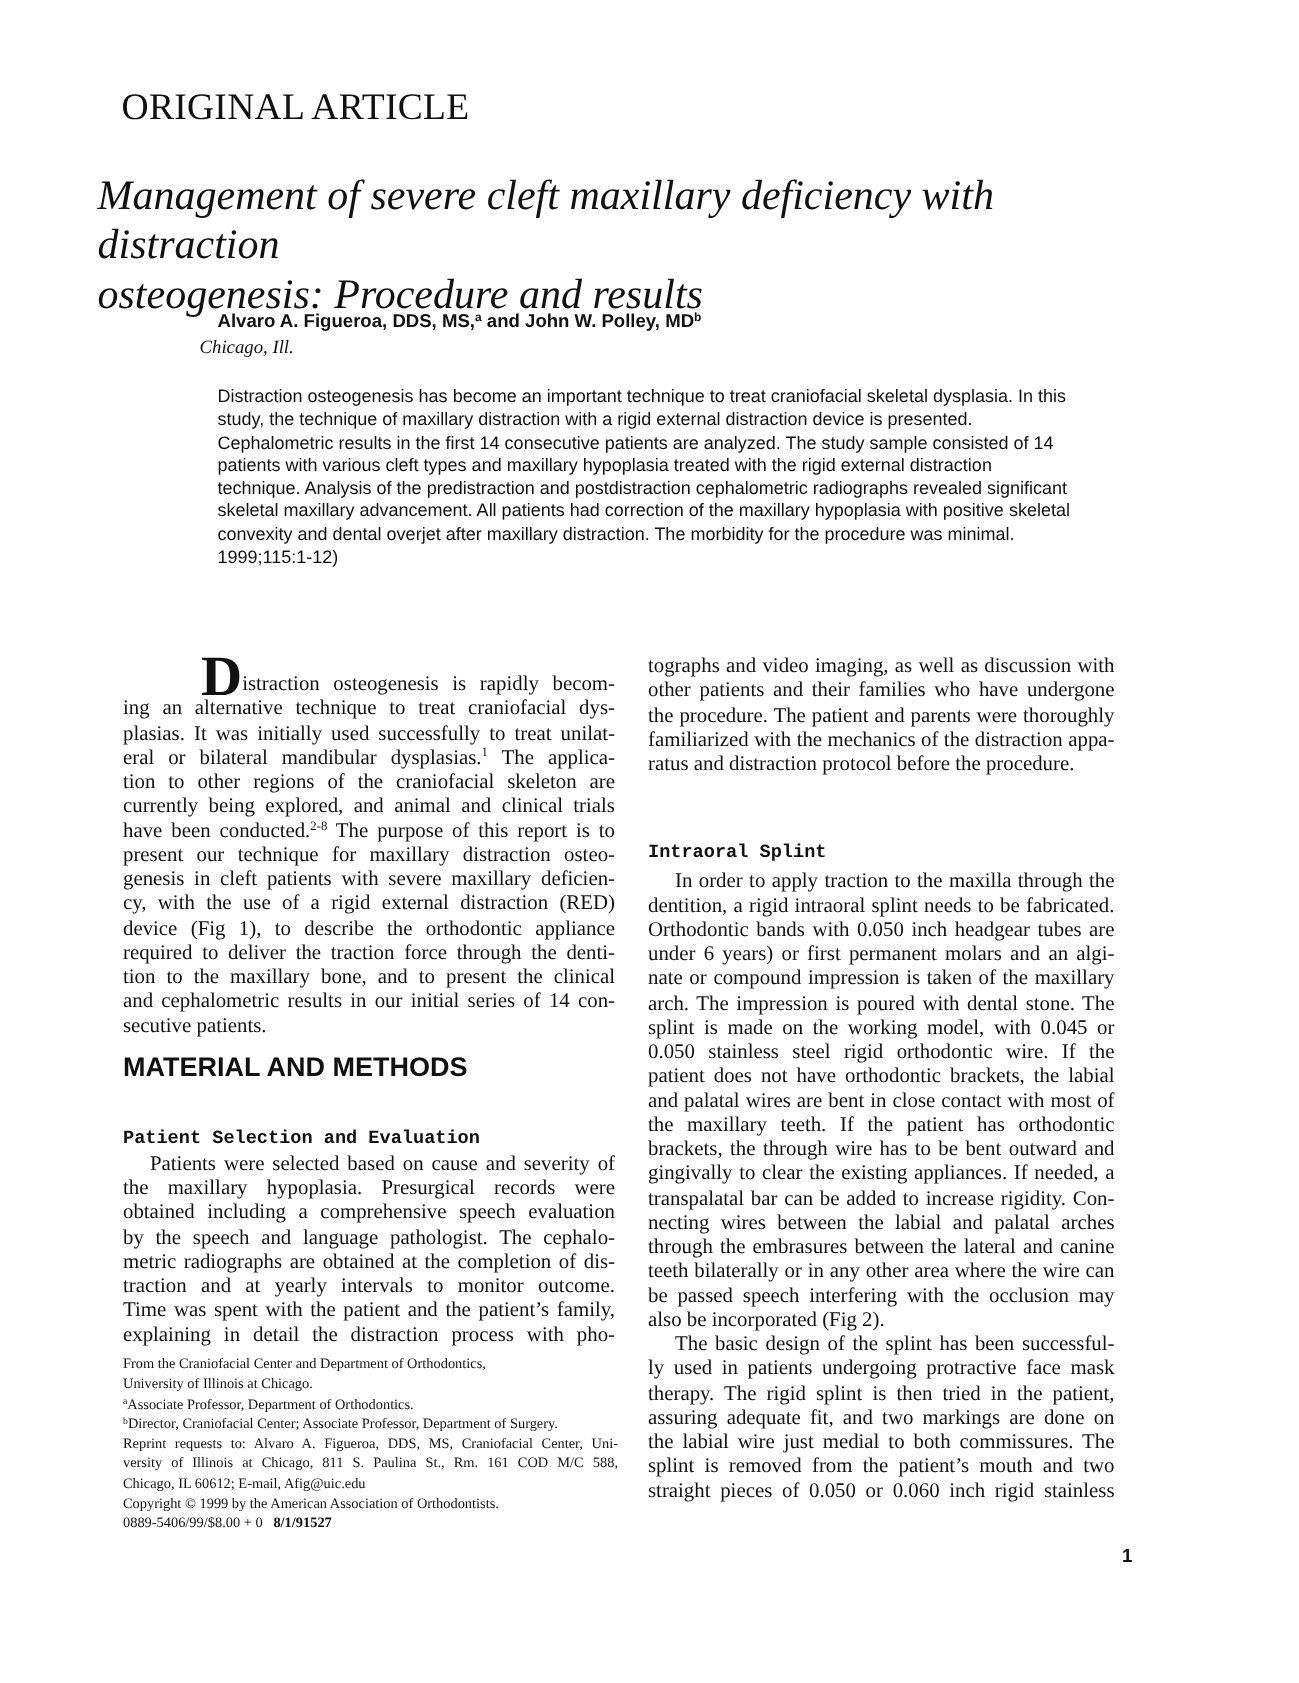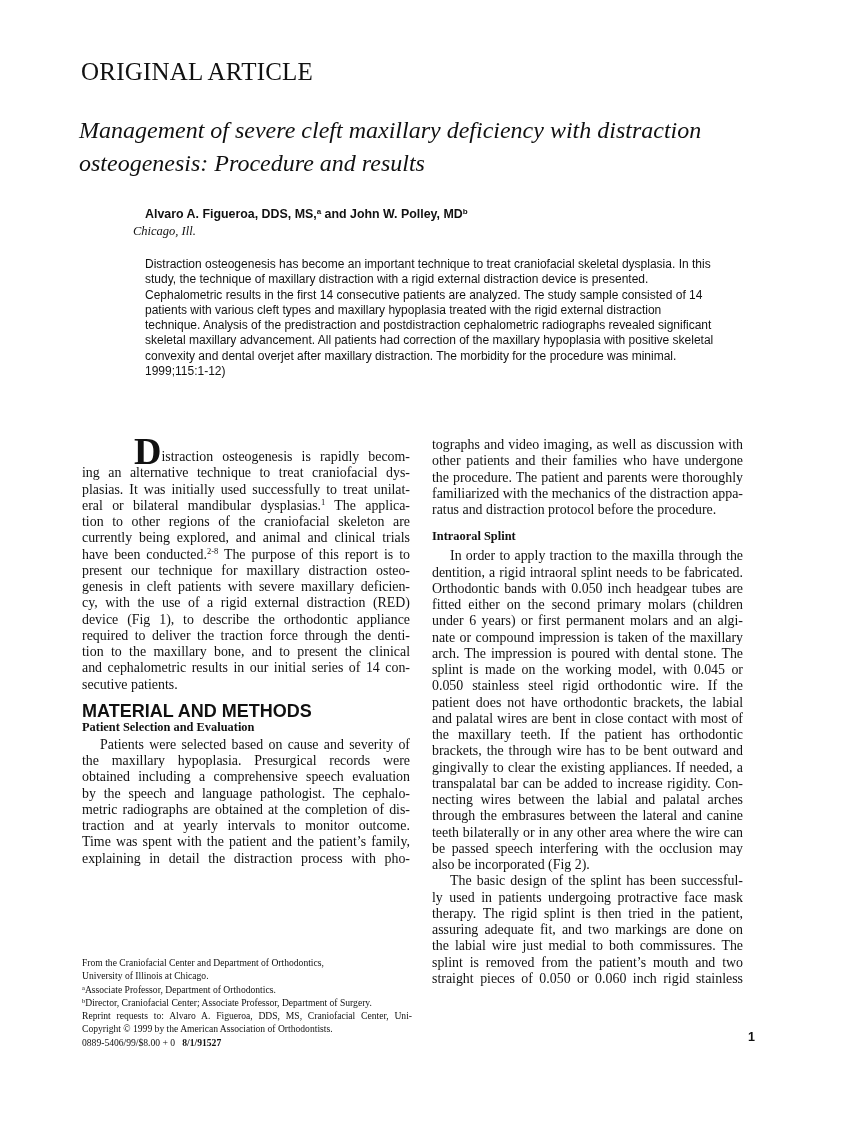--- a/index.html
+++ b/index.html
@@ -1,44 +1,44 @@
 <!DOCTYPE html>
 <html><head>
 <meta charset="utf-8">
 <style>
   html, body { margin: 0; padding: 0; background: #ffffff; }
   body { width: 866px; height: 1122px; position: relative; overflow: hidden; color: #111; }
   .serif { font-family: "Liberation Serif", "DejaVu Serif", serif; }
   .sans { font-family: "Liberation Sans", "DejaVu Sans", sans-serif; margin-left: 12px; }
 
   #section-label { position: absolute; left: 81px; top: 57px; font-size: 25px; letter-spacing: 0.2px; line-height: 30px; }
-  #title { position: absolute; left: 79px; top: 114px; width: 700px; font-size: 24px; font-style: italic; line-height: 33px; }
+  #title { position: absolute; left: 65px; top: 114px; width: 700px; font-size: 28px; font-style: italic; line-height: 33px; }
 
   #authors { position: absolute; left: 133px; top: 207px; font-size: 12.4px; font-weight: bold; line-height: 15px; }
   #authors sup { font-size: 8px; font-weight: bold; vertical-align: 4px; line-height: 0; }
   #location { position: absolute; left: 133px; top: 224px; font-size: 12.5px; font-style: italic; line-height: 15px; text-align: center; }
 
   #abstract { position: absolute; left: 133px; top: 257px; width: 610px; font-size: 12px; line-height: 15.3px; }
   #abstract .ln { white-space: nowrap; display: block; }
 
   .col { position: absolute; font-size: 13.9px; line-height: 16.25px; }
   .col .ln { display: block; white-space: nowrap; text-align: justify; text-align-last: justify; }
   .col .ln.last { text-align-last: left; }
   .col sup { font-size: 8.5px; vertical-align: 5px; line-height: 0; }
   #left-col { left: 82px; top: 437px; width: 328px; }
   #right-col { left: 432px; top: 437px; width: 311px; }
 
   .drop-cap { font-size: 38px; font-weight: bold; line-height: 28px; vertical-align: -3px; margin-left: 52px; }
   .first-line { display: block; white-space: nowrap; text-align: justify; text-align-last: justify; }
 
   .heading-major { font-family: "Liberation Sans", "DejaVu Sans", sans-serif; font-weight: bold; font-size: 18px; line-height: 16px; display: block; }
-  .heading-minor { font-family: Liberation Serif, serif; font-weight: bold; font-size: 12.4px; line-height: 16px; display: block; }
+  .heading-minor { font-family: Liberation Mono, monospace; font-weight: bold; font-size: 12.4px; line-height: 16px; display: block; margin-top: 32px; }
   .indent { padding-left: 18px; }
 
-  #footnotes { position: absolute; left: 82px; top: 956px; width: 330px; font-size: 9.6px; line-height: 13.3px; }
+  #footnotes { position: absolute; left: 82px; top: 903px; width: 330px; font-size: 9.6px; line-height: 13.3px; }
   #footnotes .ln { display: block; white-space: nowrap; }
   #footnotes .j { text-align: justify; text-align-last: justify; }
   #footnotes sup { font-size: 6.5px; vertical-align: 3px; line-height: 0; }
   #footnotes b { font-weight: bold; }
 
   #page-number { position: absolute; left: 736px; top: 1030px; font-size: 12.5px; font-weight: bold; }
 </style>
 </head>
 <body>
 
@@ -98,21 +98,20 @@
   <span class="ln">other patients and their families who have undergone</span>
   <span class="ln">the procedure. The patient and parents were thoroughly</span>
   <span class="ln">familiarized with the mechanics of the distraction appa-</span>
   <span class="ln last">ratus and distraction protocol before the procedure.</span>
 
   <div style="height:10px"></div>
   <span class="heading-minor" style="margin-bottom:4px">Intraoral Splint</span>
   <span class="ln indent">In order to apply traction to the maxilla through the</span>
   <span class="ln">dentition, a rigid intraoral splint needs to be fabricated.</span>
   <span class="ln">Orthodontic bands with 0.050 inch headgear tubes are</span>
-  <span class="ln">fitted either on the second primary molars (children</span>
   <span class="ln">under 6 years) or first permanent molars and an algi-</span>
   <span class="ln">nate or compound impression is taken of the maxillary</span>
   <span class="ln">arch. The impression is poured with dental stone. The</span>
   <span class="ln">splint is made on the working model, with 0.045 or</span>
   <span class="ln">0.050 stainless steel rigid orthodontic wire. If the</span>
   <span class="ln">patient does not have orthodontic brackets, the labial</span>
   <span class="ln">and palatal wires are bent in close contact with most of</span>
   <span class="ln">the maxillary teeth. If the patient has orthodontic</span>
   <span class="ln">brackets, the through wire has to be bent outward and</span>
   <span class="ln">gingivally to clear the existing appliances. If needed, a</span>
@@ -130,17 +129,19 @@
   <span class="ln">splint is removed from the patient’s mouth and two</span>
   <span class="ln">straight pieces of 0.050 or 0.060 inch rigid stainless</span>
 </div>
 
 <div id="footnotes" class="serif">
   <span class="ln">From the Craniofacial Center and Department of Orthodontics,</span>
   <span class="ln">University of Illinois at Chicago.</span>
   <span class="ln"><sup>a</sup><span>Associate Professor, Department of Orthodontics.</span></span>
   <span class="ln"><sup>b</sup><span>Director, Craniofacial Center; Associate Professor, Department of Surgery.</span></span>
   <span class="ln j">Reprint requests to: Alvaro A. Figueroa, DDS, MS, Craniofacial Center, Uni-</span>
+  <span class="ln j">versity of Illinois at Chicago, 811 S. Paulina St., Rm. 161 COD M/C 588,</span>
+  <span class="ln">Chicago, IL 60612; E-mail, Afig@uic.edu</span>
   <span class="ln">Copyright © 1999 by the American Association of Orthodontists.</span>
   <span class="ln"><span style="white-space:pre">0889-5406/99/$8.00 + 0   </span><b>8/1/91527</b></span>
 </div>
 
 <div id="page-number" class="sans">1</div>
 
 </body></html>

